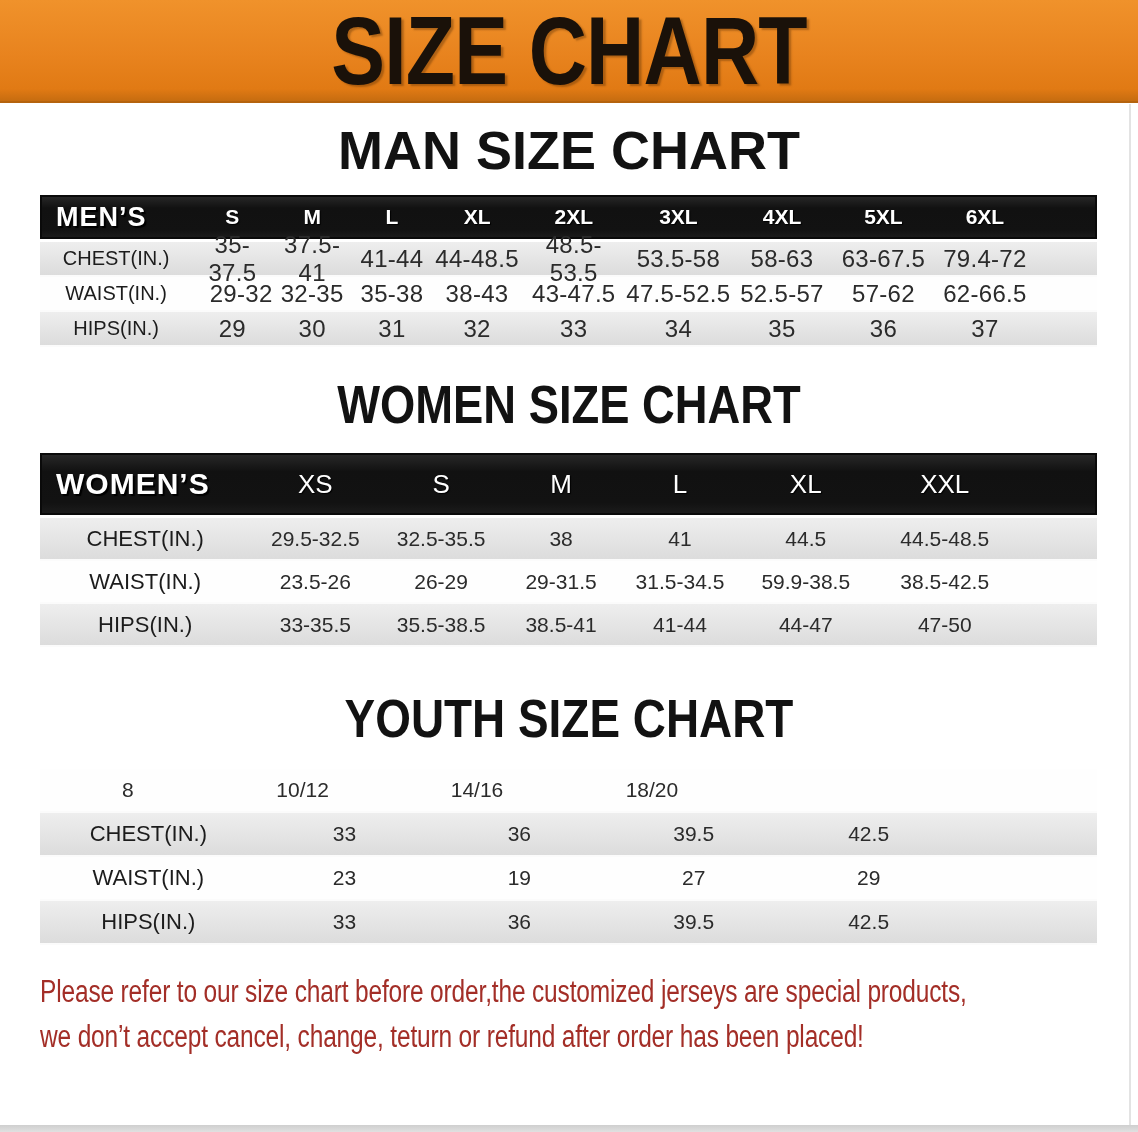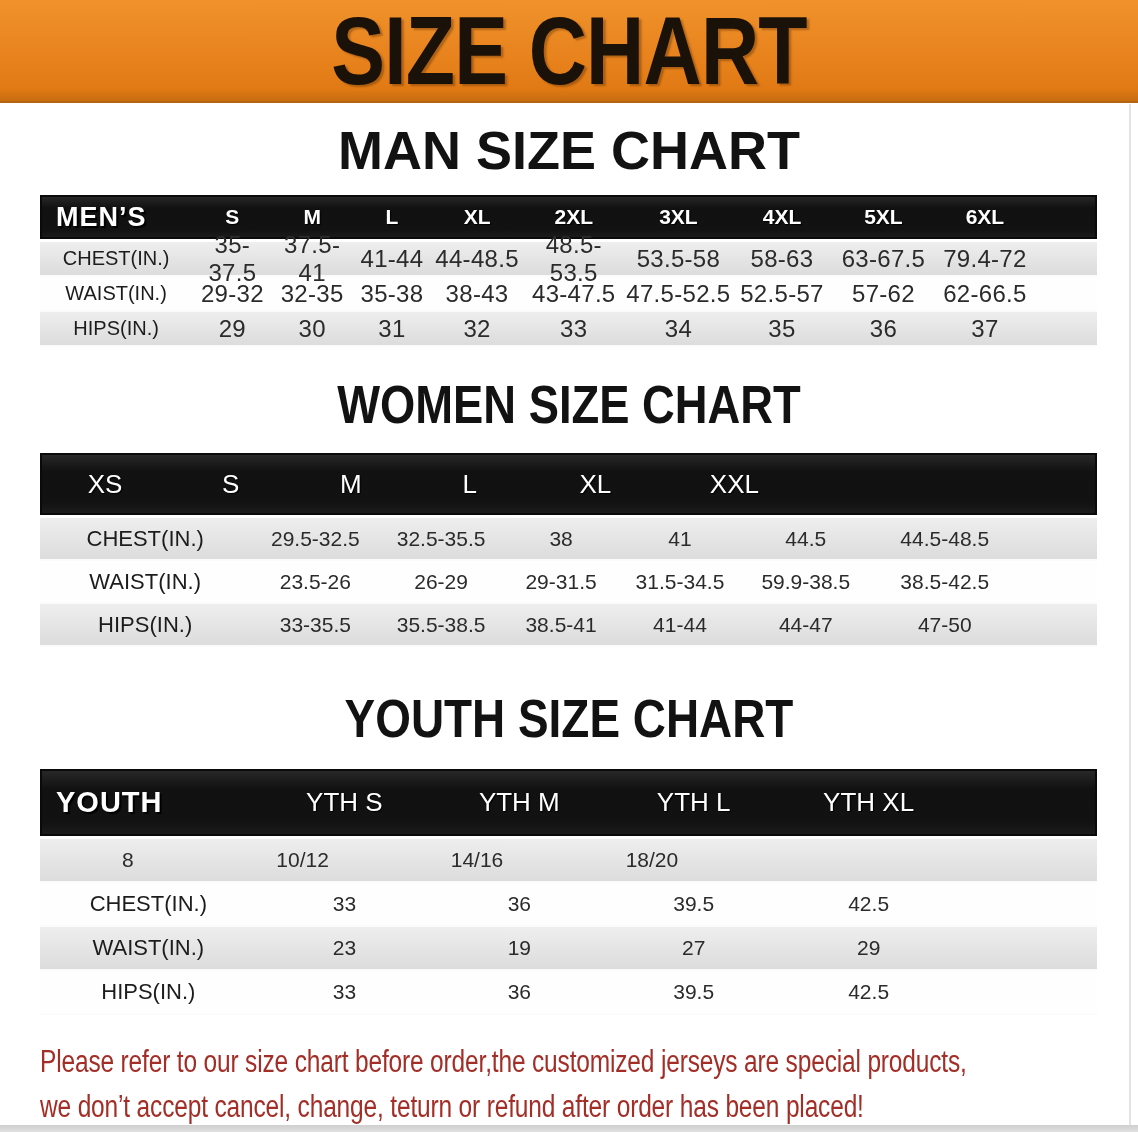--- a/index.html
+++ b/index.html
@@ -113,21 +113,21 @@
             <span class="cell value" style="width: 8.5%;">44-48.5</span>
             <span class="cell value" style="width: 9.8%;">48.5-53.5</span>
             <span class="cell value" style="width: 10%;">53.5-58</span>
             <span class="cell value" style="width: 9.6%;">58-63</span>
             <span class="cell value" style="width: 9.6%;">63-67.5</span>
             <span class="cell value" style="width: 9.6%;">79.4-72</span>
             <span class="cell spacer" style="width: 5.8%;"></span>
           </div>
           <div class="t-row">
             <span class="cell label" style="width: 14.4%;">WAIST(IN.)</span>
-            <span class="cell value" style="width: 7.6%;">29-32</span>
+            <span class="cell value" style="width: 7.6%; text-align: right;">29-32</span>
             <span class="cell value" style="width: 7.5%;">32-35</span>
             <span class="cell value" style="width: 7.6%;">35-38</span>
             <span class="cell value" style="width: 8.5%;">38-43</span>
             <span class="cell value" style="width: 9.8%;">43-47.5</span>
             <span class="cell value" style="width: 10%;">47.5-52.5</span>
             <span class="cell value" style="width: 9.6%;">52.5-57</span>
             <span class="cell value" style="width: 9.6%;">57-62</span>
             <span class="cell value" style="width: 9.6%;">62-66.5</span>
             <span class="cell spacer" style="width: 5.8%;"></span>
           </div>
@@ -144,20 +144,21 @@
             <span class="cell value" style="width: 9.6%;">37</span>
             <span class="cell spacer" style="width: 5.8%;"></span>
           </div>
         </div>
     </section>
 
     <section class="sec-1">
       <h2 class="section-heading">WOMEN SIZE CHART</h2>
       <div class="size-table women">
           <div class="t-head">
+            <span class="cell label" style="width: 19.9%;">WOMEN’S</span>
             <span class="cell size" style="width: 12.3%;">XS</span>
             <span class="cell size" style="width: 11.5%;">S</span>
             <span class="cell size" style="width: 11.2%;">M</span>
             <span class="cell size" style="width: 11.3%;">L</span>
             <span class="cell size" style="width: 12.5%;">XL</span>
             <span class="cell size" style="width: 13.8%;">XXL</span>
             <span class="cell spacer" style="width: 7.5%;"></span>
           </div>
           <div class="t-row">
             <span class="cell label" style="width: 19.9%;">CHEST(IN.)</span>
@@ -188,28 +189,20 @@
             <span class="cell value" style="width: 12.5%;">44-47</span>
             <span class="cell value" style="width: 13.8%;">47-50</span>
             <span class="cell spacer" style="width: 7.5%;"></span>
           </div>
         </div>
     </section>
 
     <section class="sec-2">
       <h2 class="section-heading">YOUTH SIZE CHART</h2>
       <div class="size-table youth">
-          <div class="t-head">
-            <span class="cell label" style="width: 20.5%;">YOUTH</span>
-            <span class="cell size" style="width: 16.6%;">YTH S</span>
-            <span class="cell size" style="width: 16.5%;">YTH M</span>
-            <span class="cell size" style="width: 16.5%;">YTH L</span>
-            <span class="cell size" style="width: 16.6%;">YTH XL</span>
-            <span class="cell spacer" style="width: 13.3%;"></span>
-          </div>
           <div class="t-row">
             <span class="cell value" style="width: 16.6%;">8</span>
             <span class="cell value" style="width: 16.5%;">10/12</span>
             <span class="cell value" style="width: 16.5%;">14/16</span>
             <span class="cell value" style="width: 16.6%;">18/20</span>
             <span class="cell spacer" style="width: 13.3%;"></span>
           </div>
           <div class="t-row">
             <span class="cell label" style="width: 20.5%;">CHEST(IN.)</span>
             <span class="cell value" style="width: 16.6%;">33</span>

